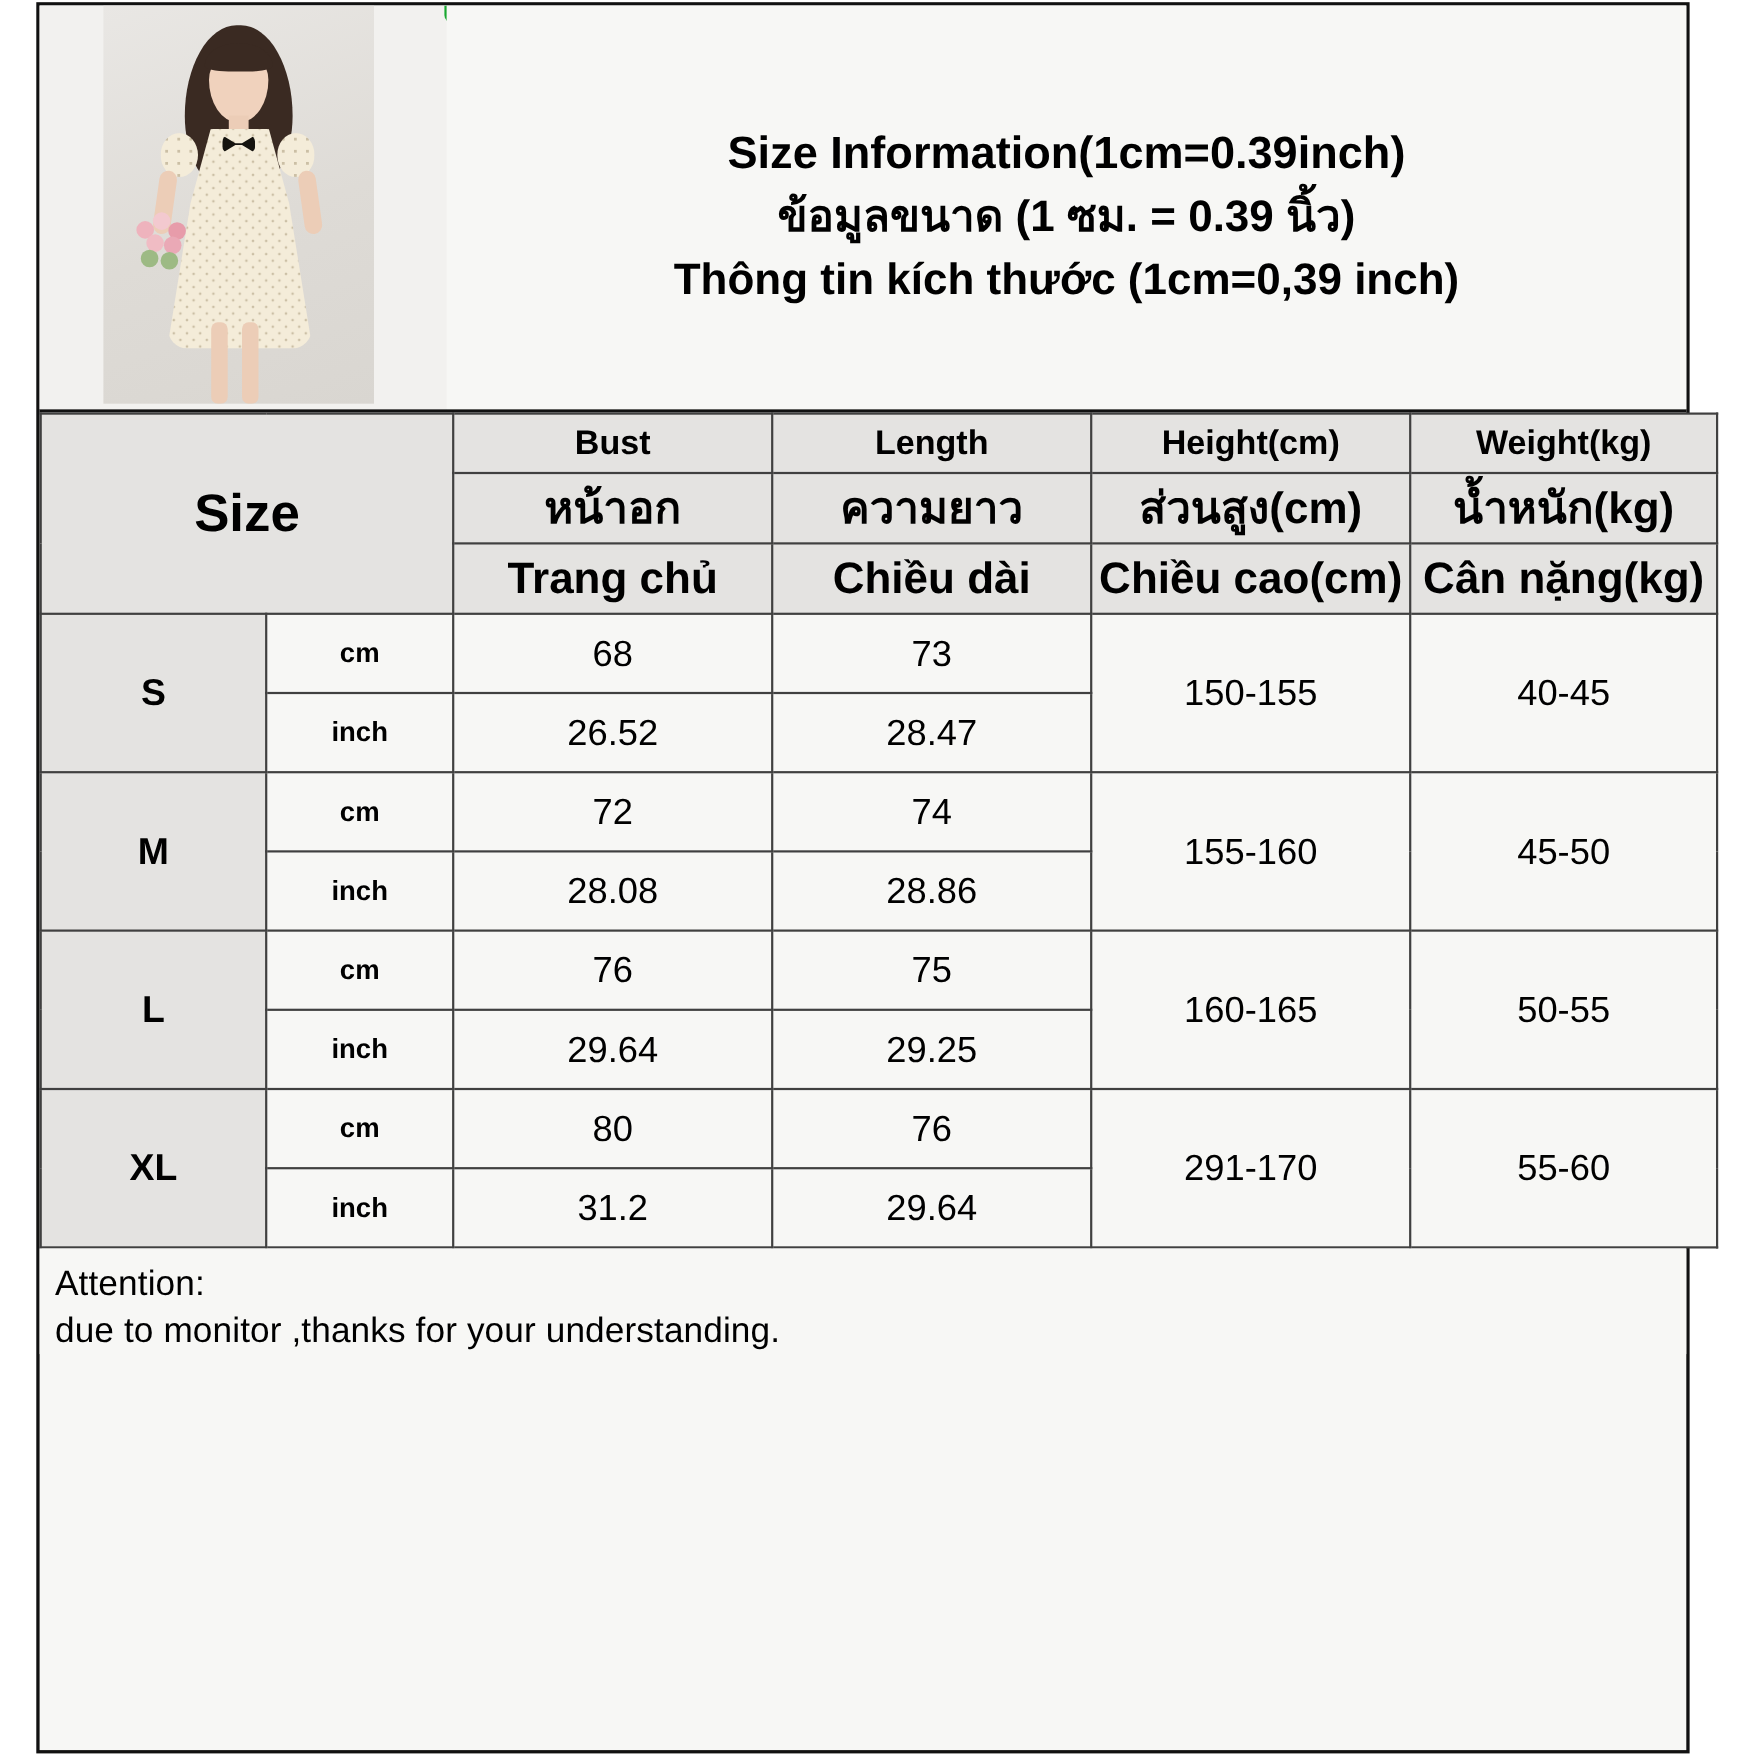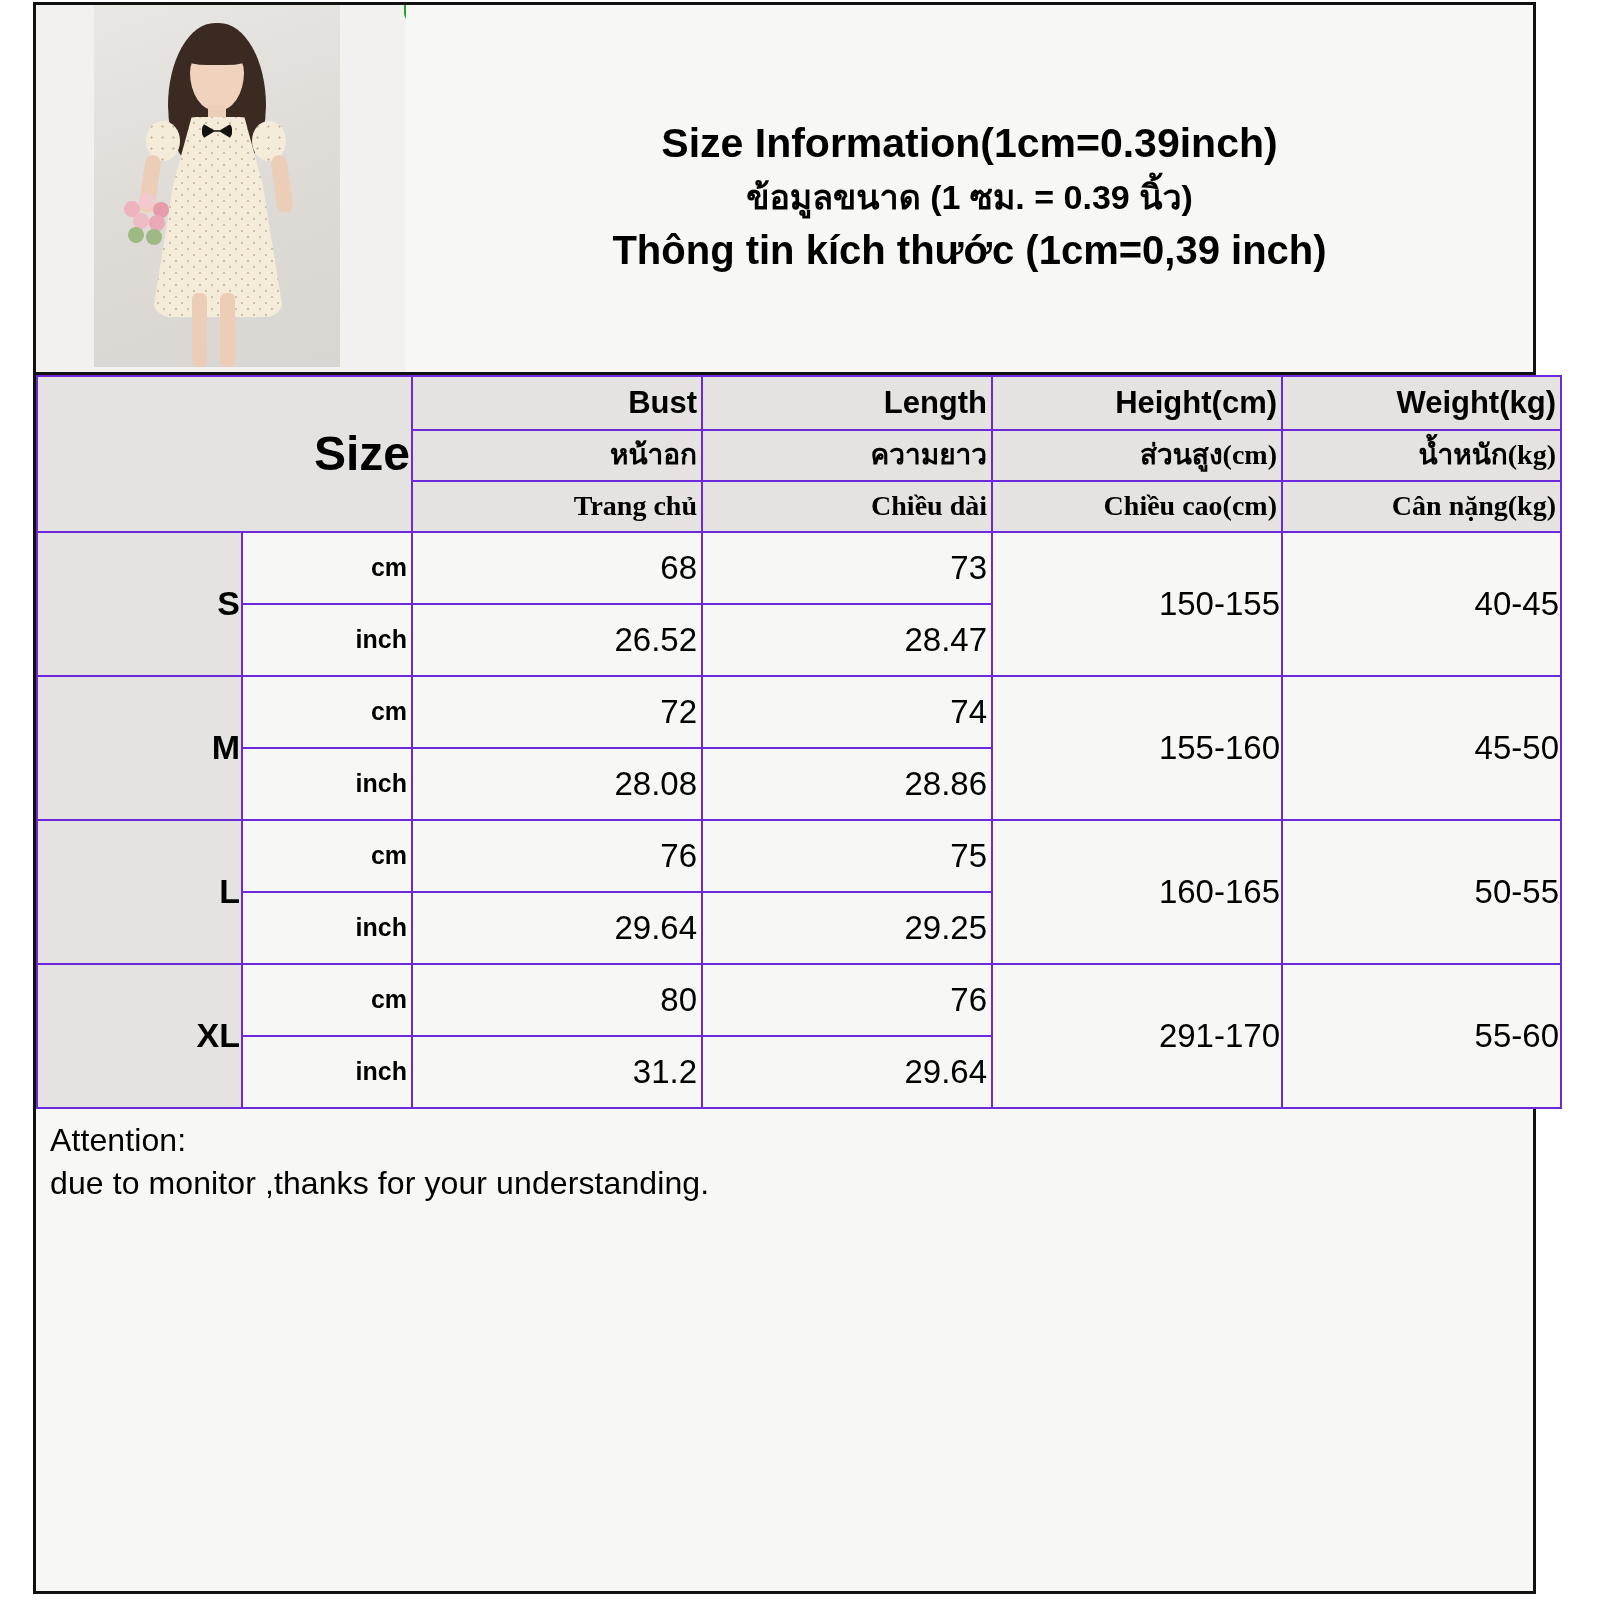--- a/index.html
+++ b/index.html
@@ -184,51 +184,51 @@
     box-sizing: border-box;
   }
   .title-line {
     font-weight: bold;
     color: #000;
     text-align: center;
     line-height: 1.18;
     white-space: nowrap;
   }
   .t1 { font-size: 41px; }
-  .t2 { font-size: 34px; }
+  .t2 { font-size: 40px; }
   .t3 { font-size: 40px; }
 
   
   table.size-table {
     width: 100%;
     border-collapse: collapse;
     table-layout: fixed;
   }
   table.size-table td {
-    border: 2px solid #6d28d9;
-    text-align: right;
+    border: 2px solid #404040;
+    text-align: center;
     vertical-align: middle;
     color: #000;
     background: #f7f7f5;
   }
   .col-size   { width: 205px; }
   .col-unit   { width: 170px; }
   .col-bust   { width: 290px; }
   .col-length { width: 290px; }
   .col-height { width: 290px; }
   .col-weight { width: 279px; }
 
   .hdr-cell {
     background: #e4e3e1 !important;
     font-weight: bold;
     font-size: 31px;
     padding: 9px 4px;
     line-height: 1.1;
   }
-  .hdr-cell.small { font-size: 28px; font-family: Liberation Serif, serif; }
+  .hdr-cell.small { font-size: 40px; }
   .size-word {
     background: #e4e3e1 !important;
     font-weight: bold;
     font-size: 48px;
   }
   .sz-label {
     background: #e4e3e1 !important;
     font-weight: bold;
     font-size: 34px;
   }

